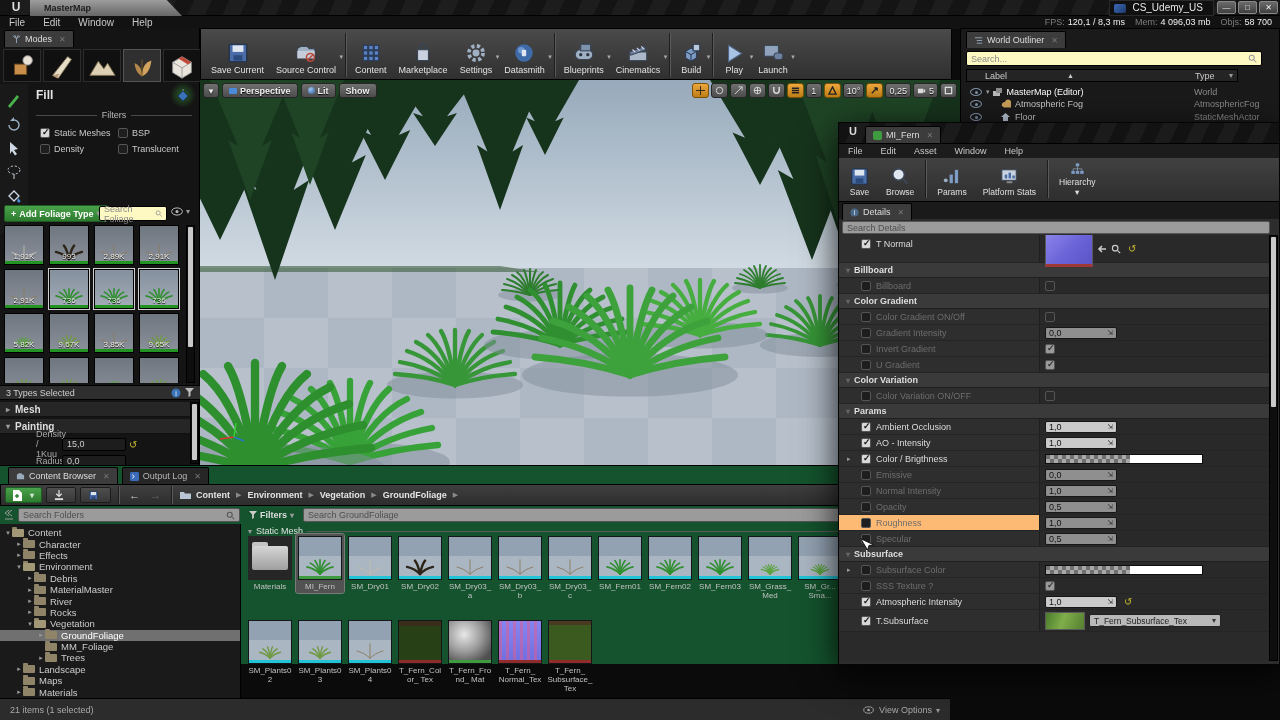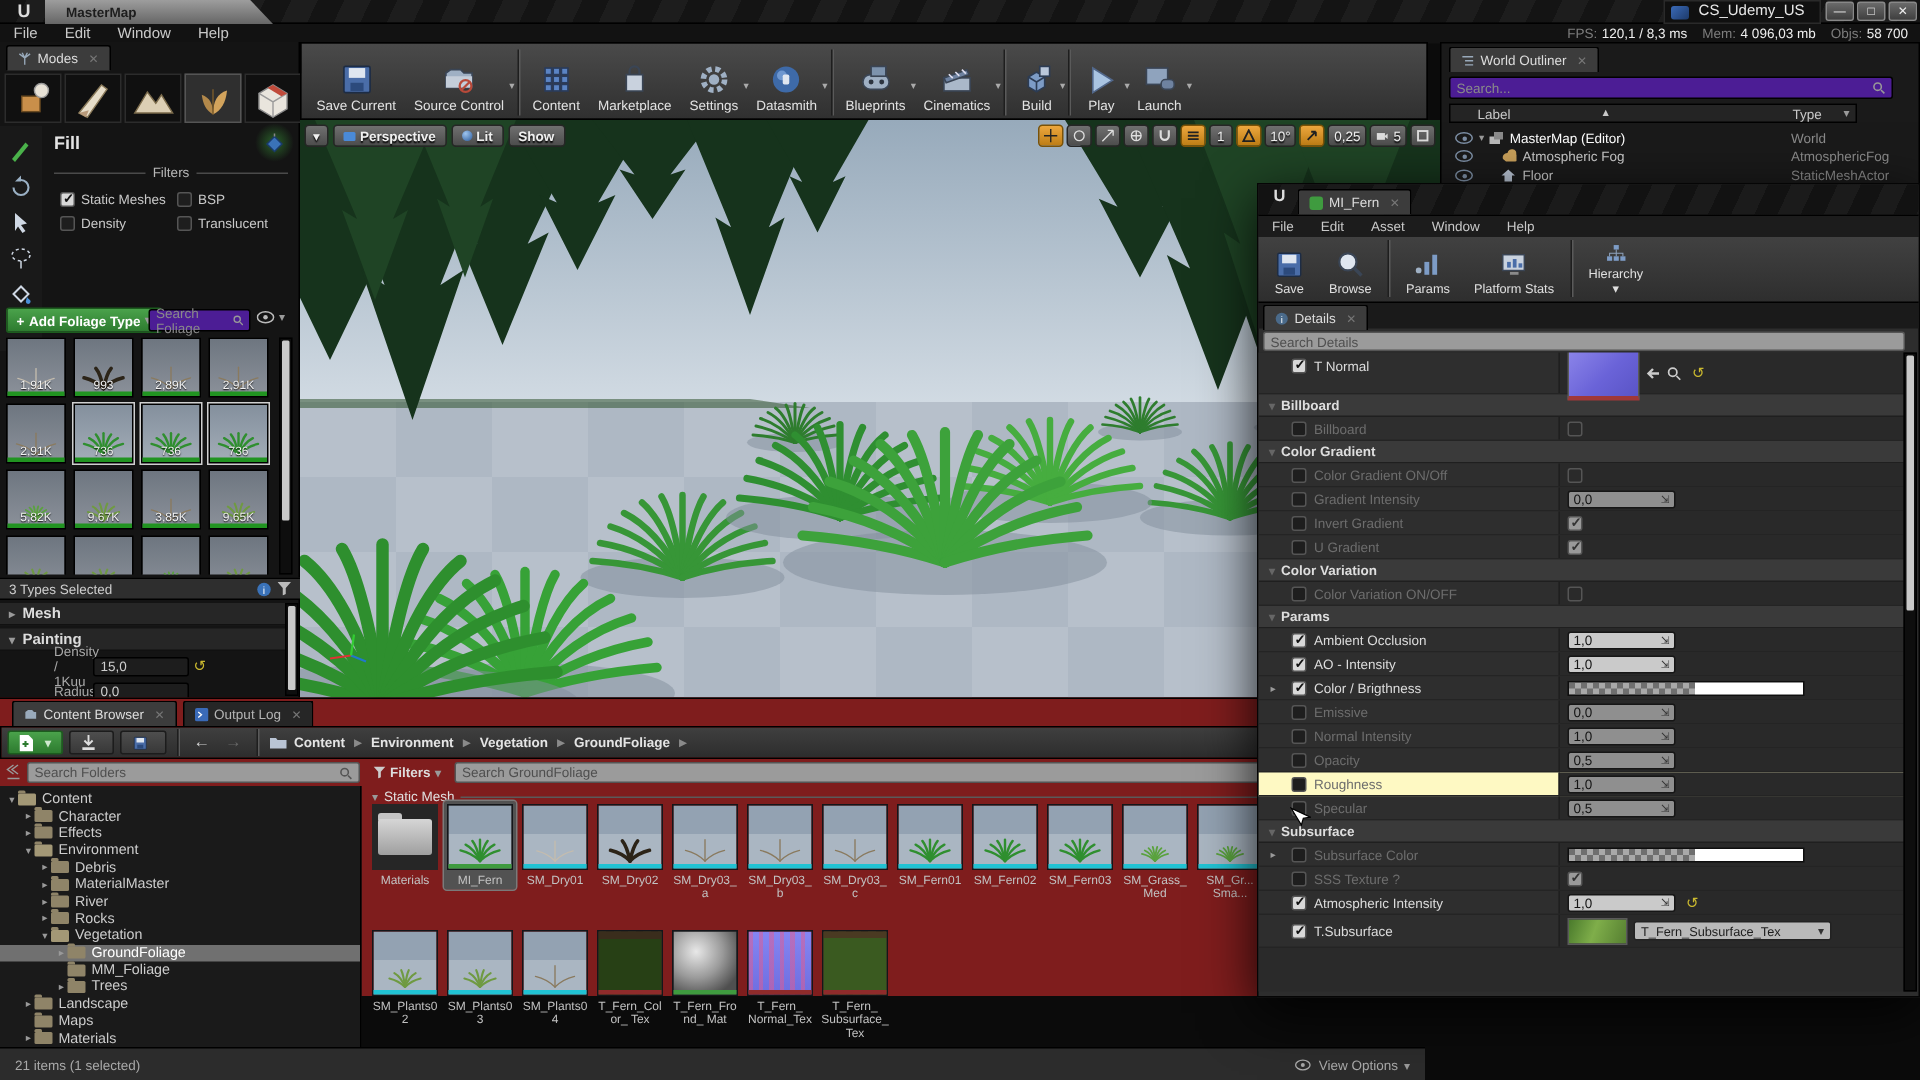--- a/index.html
+++ b/index.html
@@ -22,21 +22,21 @@
   font-size:8px;text-align:center;line-height:12px;color:#eee;border-radius:2px}
 #menubar{left:0;top:16px;width:1280px;height:13px;background:#121212;display:flex;align-items:center;font-size:10px}
 .menu-item{padding:0 9px;color:#c9c9c9;height:13px;line-height:13px}
 #stats{position:absolute;right:8px;top:0;height:13px;line-height:13px;font-size:9px}
 #stats .sl{color:#7d7d7d;margin-left:10px}#stats .sv{color:#efefef;margin-left:3px}
 
 .tab{display:inline-flex;align-items:center;gap:4px;height:17px;padding:0 7px;font-size:9px;color:#b5b5b5;
   background:#262626;border:1px solid #000;border-bottom:none;border-radius:2px 2px 0 0}
 .tab.active{background:#3c3c3c;color:#ddd}
 .tab .x{color:#777;font-size:8px;margin-left:3px}
-.inp{background:#4c1d95;border:1px solid #000;color:#8a8a8a;font-size:9px;display:flex;align-items:center;
+.inp{background:#fef9c3;border:1px solid #000;color:#8a8a8a;font-size:9px;display:flex;align-items:center;
   padding:0 4px;border-radius:2px;justify-content:space-between}
 .inp.light{background:#9b9b9b;color:#4f4f4f;border-color:#555}
 .cb{width:10px;height:10px;background:#1e1e1e;border:1px solid #555;border-radius:2px;display:inline-block;position:relative;flex:none}
 .cb.on{background:#d8d8d8}
 .cb.on::after{content:"✓";position:absolute;left:1px;top:-2px;font-size:9px;color:#111;font-weight:bold}
 .cb.val{background:#2a2a2a}.cb.val.on{background:#9a9a9a}.cb.val.on::after{color:#333}
 .caret{color:#9a9a9a;font-size:8px}
 
 #modes{left:0;top:28px;width:200px;height:437px;background:#141414;border-right:1px solid #000}
 #mode-icons{position:absolute;left:3px;top:21px;display:flex;gap:2px}
@@ -103,39 +103,39 @@
 #mi-toolbar{position:absolute;left:0;top:35px;right:0;height:44px;background:linear-gradient(#414141,#2e2e2e);
   border-bottom:1px solid #000;display:flex;align-items:stretch;padding:2px 2px}
 .mibtn{display:flex;flex-direction:column;align-items:center;justify-content:flex-end;padding:2px 8px;font-size:8.5px;color:#e0e0e0;position:relative}
 #mi-dtab-row{position:absolute;left:0;top:79px;right:0;height:17px;background:#1a1a1a}
 #mi-search{position:absolute;left:3px;top:98px;width:428px;height:13px}
 #mi-rows{position:absolute;left:0;top:112px;width:434px;height:426px;overflow:hidden;background:#2a2a2a}
 .dsec{height:15px;background:#3a3a3a;border-bottom:1px solid #1f1f1f;display:flex;align-items:center;gap:4px;
   padding-left:7px;font-size:9px;font-weight:bold;color:#dedede}
 .drow{height:16px;display:flex;align-items:center;border-bottom:1px solid #242424;background:#2e2e2e;font-size:9px;color:#6d6d6d}
 .drow.en{color:#dcdcdc}
-.drow.hover{background:#fef9c3}
+.drow.hover{background:#fdba74}
 .dname{width:200px;display:flex;align-items:center;gap:5px;padding-left:22px;position:relative}
 .dname .dexp{position:absolute;left:8px;color:#9a9a9a;font-size:7px}
 .dval{flex:1;height:100%;display:flex;align-items:center;gap:4px;padding-left:5px;border-left:1px solid #1f1f1f;background:#292929}
 .nf{width:72px;height:12px;background:#8f8f8f;border:1px solid #161616;border-radius:2px;color:#141414;
   font-size:9px;display:flex;align-items:center;justify-content:space-between;padding:0 3px}
 .en .nf{background:#cacaca}
 .nf .dia{font-size:7px;color:#333}
 .colbar{width:158px;height:10px;border:1px solid #0e0e0e;display:flex}
 .colbar .chk{width:84px;background:repeating-conic-gradient(#a9a9a9 0 25%,#6f6f6f 0 50%) 0 0/8px 8px}
 .colbar .wht{flex:1;background:#fff}
 .dtex{height:28px}.dtex .dname{align-self:flex-start;margin-top:4px}
 .texthumb{width:48px;height:36px;border:1px solid #5a5a5a;background:linear-gradient(135deg,#8d86ea,#6a63d8 55%,#5a54c6);border-bottom:3px solid #a03838}
 .dasset{height:22px}
 .ssthumb{width:40px;height:18px;border:1px solid #5a5a5a;background:linear-gradient(110deg,#4a7a2c,#7fae4a 45%,#567f31);flex:none}
 .combo{width:132px;height:13px;background:#b9b9b9;border:1px solid #222;border-radius:2px;color:#1d1d1d;
   font-size:8.5px;display:flex;align-items:center;justify-content:space-between;padding:0 4px}
 
-#cb{left:0;top:465px;width:950px;height:199px;background:#7f1d1d;border-top:1px solid #000}
+#cb{left:0;top:465px;width:950px;height:199px;background:#14532d;border-top:1px solid #000}
 #cb-tabs{position:absolute;left:8px;top:1px;display:flex;gap:4px}
 #cb-toolbar{position:absolute;left:0;top:18px;width:950px;height:22px;background:linear-gradient(#3f3f3f,#2d2d2d);
   border:1px solid #000;display:flex;align-items:center;gap:4px;padding:0 4px;font-size:9px}
 .cbtn{height:16px;display:flex;align-items:center;gap:4px;padding:0 7px;background:linear-gradient(#4e4e4e,#383838);
   border:1px solid #1c1c1c;border-radius:2px;color:#e4e4e4;font-weight:bold}
 .cbtn.green{background:linear-gradient(#4aa24b,#2d7b2f);border-color:#1c5c1e;color:#fff}
 .navarr{color:#d0d0d0;font-size:11px;padding:0 3px}.navarr.dim{color:#666}
 .crumb{color:#e4e4e4;font-weight:bold}.crumb-sep{color:#8a8a8a;font-size:7px;padding:0 2px}
 #cb-filterrow{position:absolute;left:0;top:40px;width:950px;height:18px;display:flex;align-items:center;gap:4px;padding:0 4px}
 #search-folders{width:222px;height:14px}

